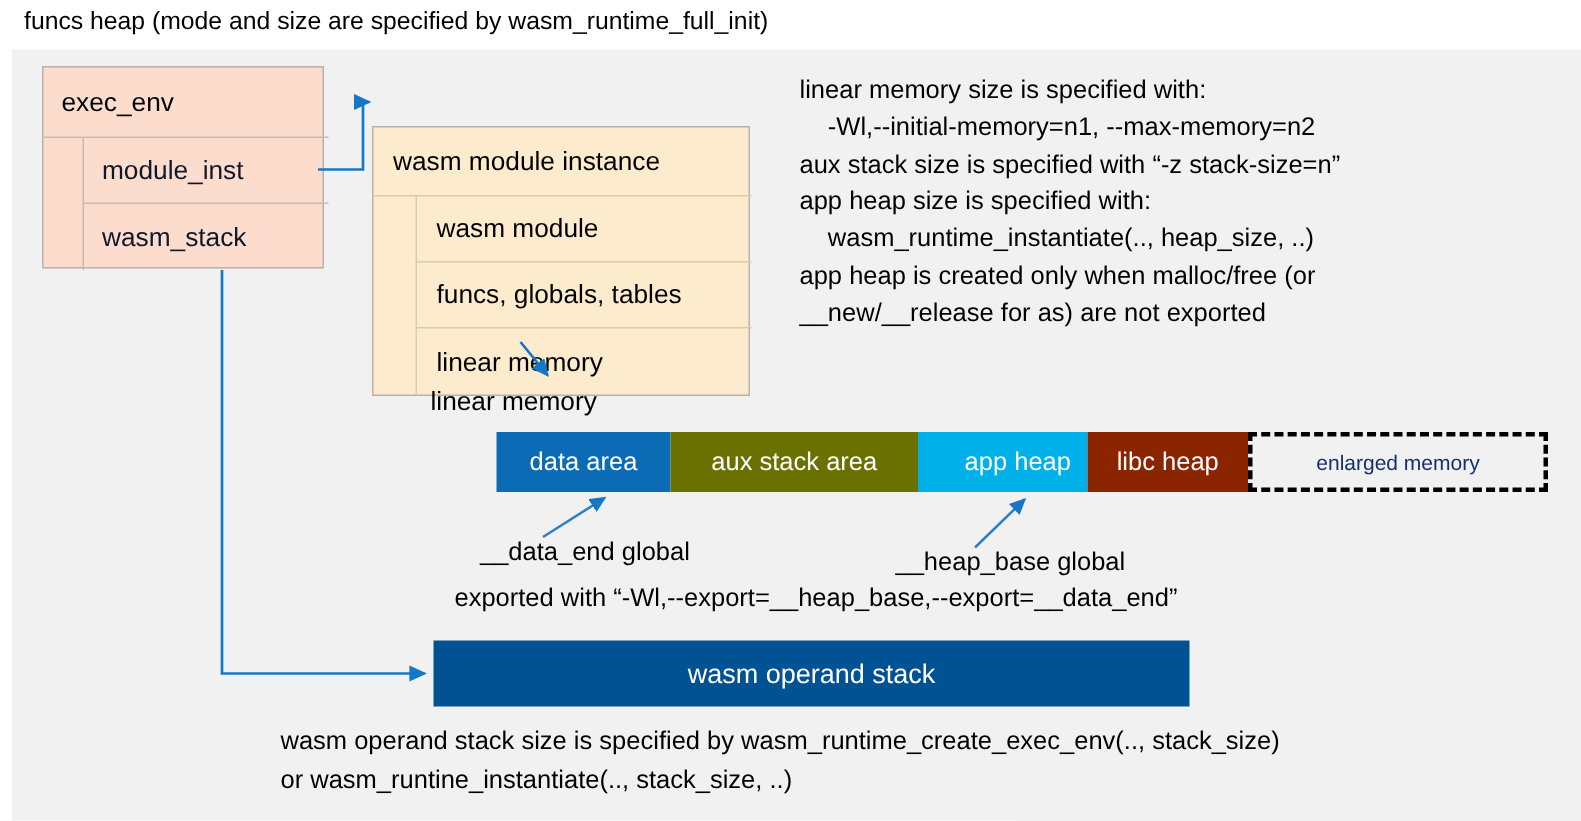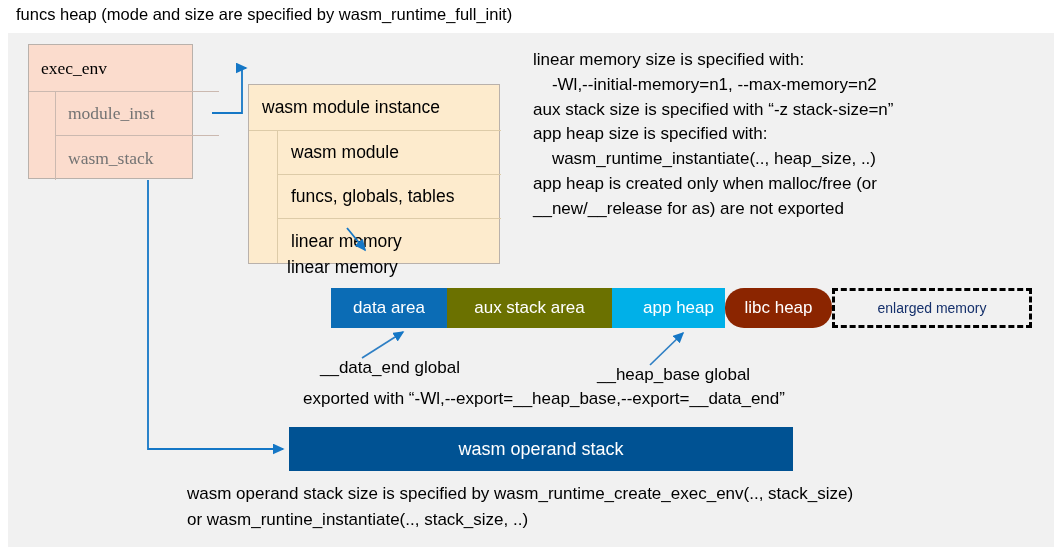--- a/index.html
+++ b/index.html
@@ -39,27 +39,26 @@
     left: 8px;
     top: 33px;
     width: 1046px;
     height: 514px;
     background: #f1f1f1;
   }
 
   .exec-env-outer {
     left: 28px;
     top: 44px;
-    width: 165px;
+    width: 188px;
     height: 135px;
     background: #fbdccd;
     border: 1px solid #b9b1ab;
     box-sizing: border-box;
     position: absolute;
-    font-family: Liberation Serif, serif;
   }
   .row-full {
     position: absolute;
     left: 0;
     top: 0;
     width: 190px;
     height: 47px;
     box-sizing: border-box;
     border-bottom: 1px solid #cbb9b0;
     display: flex;
@@ -73,21 +72,21 @@
     left: 26px;
     width: 164px;
     height: 44px;
     box-sizing: border-box;
     border-left: 1px solid #cbb9b0;
     border-bottom: 1px solid #cbb9b0;
     display: flex;
     align-items: center;
     padding-left: 12px;
     font-size: 17.5px;
-    color: #737373;
+    color: #0f172a;
   }
   .ee-r1 { top: 47px; }
   .ee-r2 { top: 91px; border-bottom: none; }
 
   .wmi-outer {
     position: absolute;
     left: 248px;
     top: 44px;
     width: 252px;
     height: 180px;
@@ -255,21 +254,21 @@
     wasm_runtime_instantiate(.., heap_size, ..)
 app heap is created only when malloc/free (or
 __new/__release for as) are not exported</div>
 
   <div class="lm-label">linear memory</div>
 
   <div class="membar">
     <div class="seg" style="background: rgb(11, 108, 181); color: rgb(255, 255, 255); width: 116px;">data area</div>
     <div class="seg" style="background: rgb(107, 113, 0); color: rgb(255, 255, 255); width: 165px;">aux stack area</div>
     <div class="seg" style="background: rgb(0, 176, 232); color: rgb(255, 255, 255); width: 113px; padding-left: 20px;">app heap</div>
-    <div class="seg" style="background: rgb(139, 37, 0); color: rgb(255, 255, 255); width: 107px; border-radius: 19px;">libc heap</div>
+    <div class="seg" style="background: rgb(139, 37, 0); color: rgb(255, 255, 255); width: 107px;">libc heap</div>
     <div class="seg-enlarged" style="width: 200px; color: rgb(21, 48, 107); border-color: rgb(0, 0, 0);">enlarged memory</div>
   </div>
 
   <div class="ann ann-data-end">__data_end global</div>
   <div class="ann ann-heap-base">__heap_base global</div>
   <div class="ann ann-exported">exported with “-Wl,--export=__heap_base,--export=__data_end”</div>
 
   <div class="opstack" style="background: rgb(0, 82, 147); color: rgb(255, 255, 255); text-align: center;">wasm operand stack</div>
 
   <div class="bottomtext">wasm operand stack size is specified by wasm_runtime_create_exec_env(.., stack_size)

